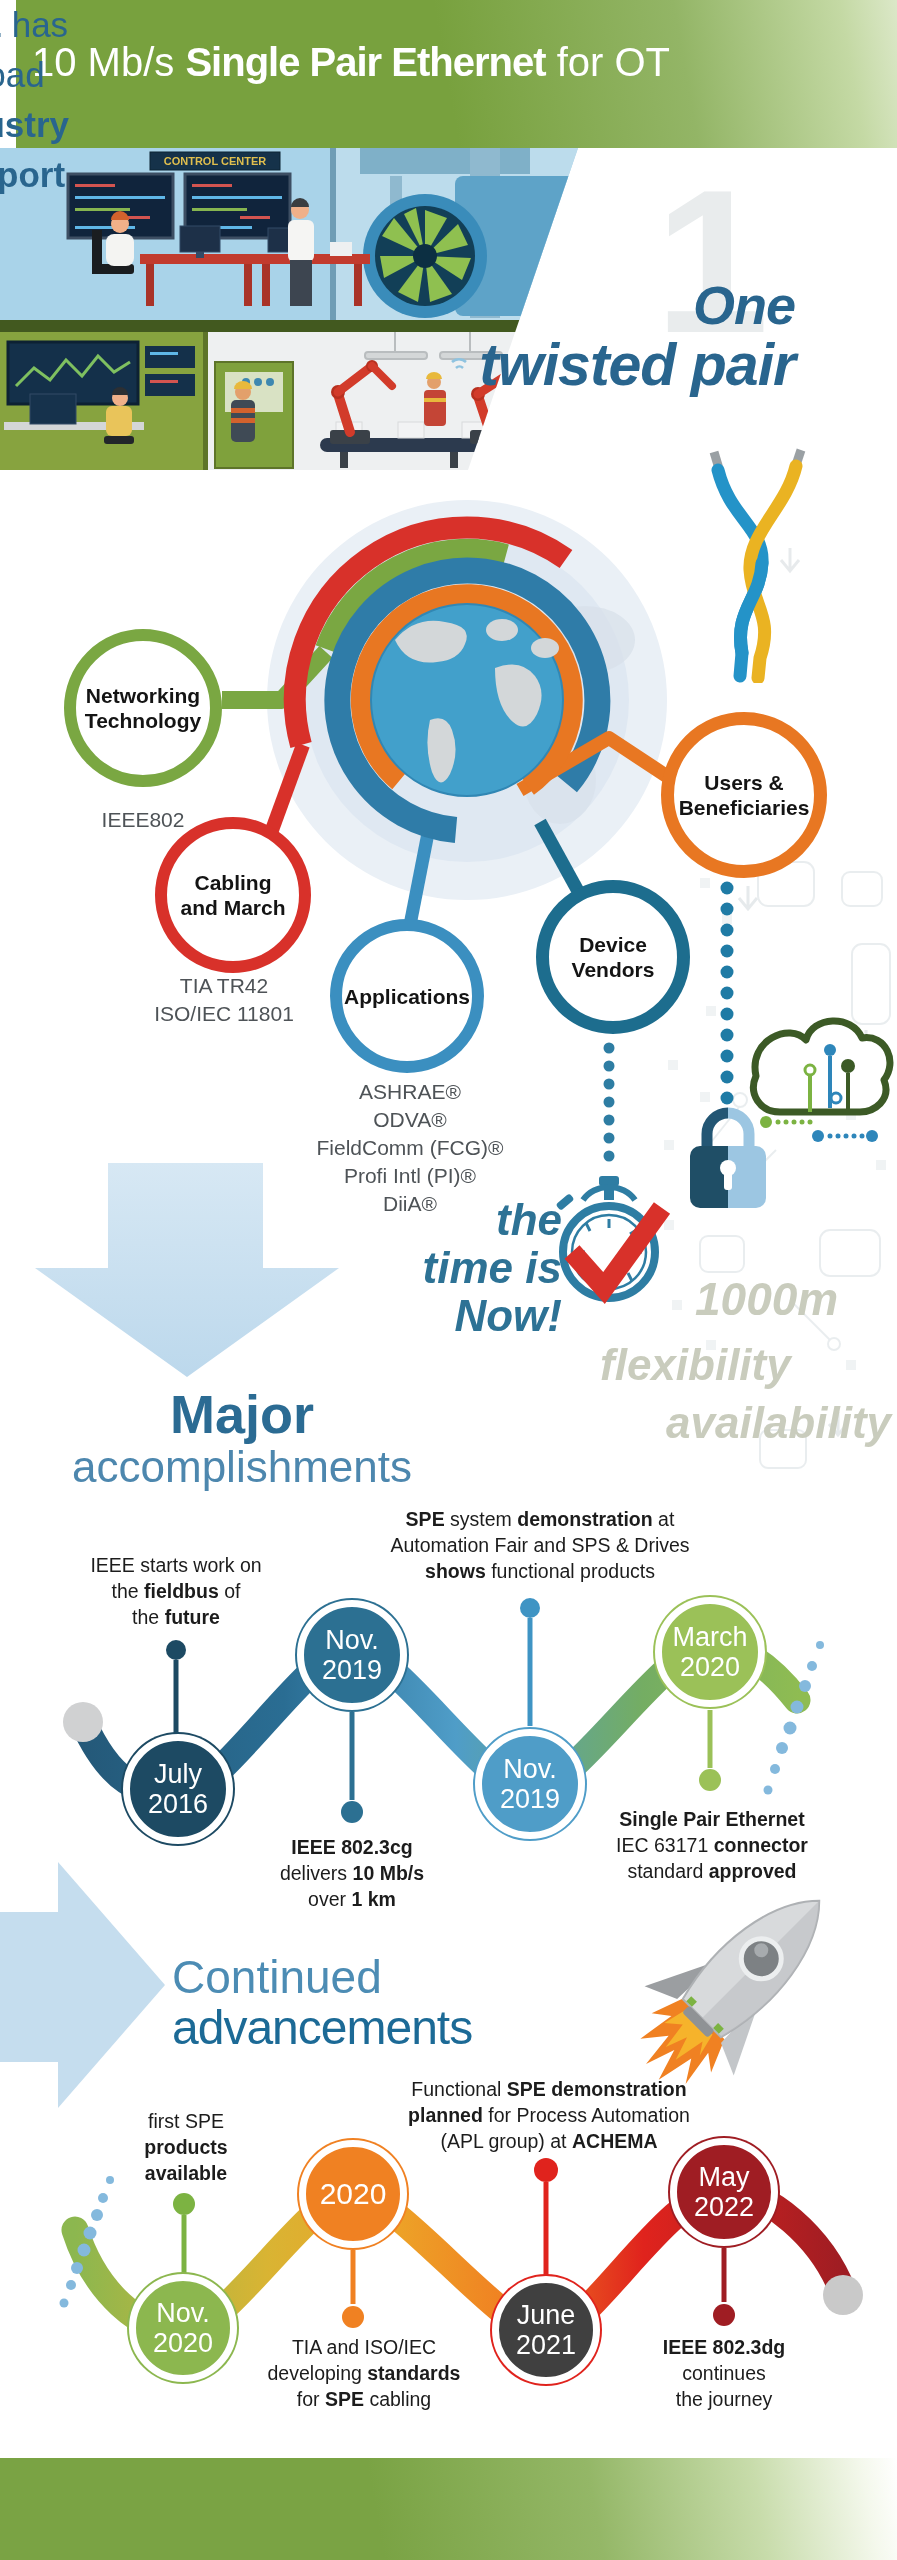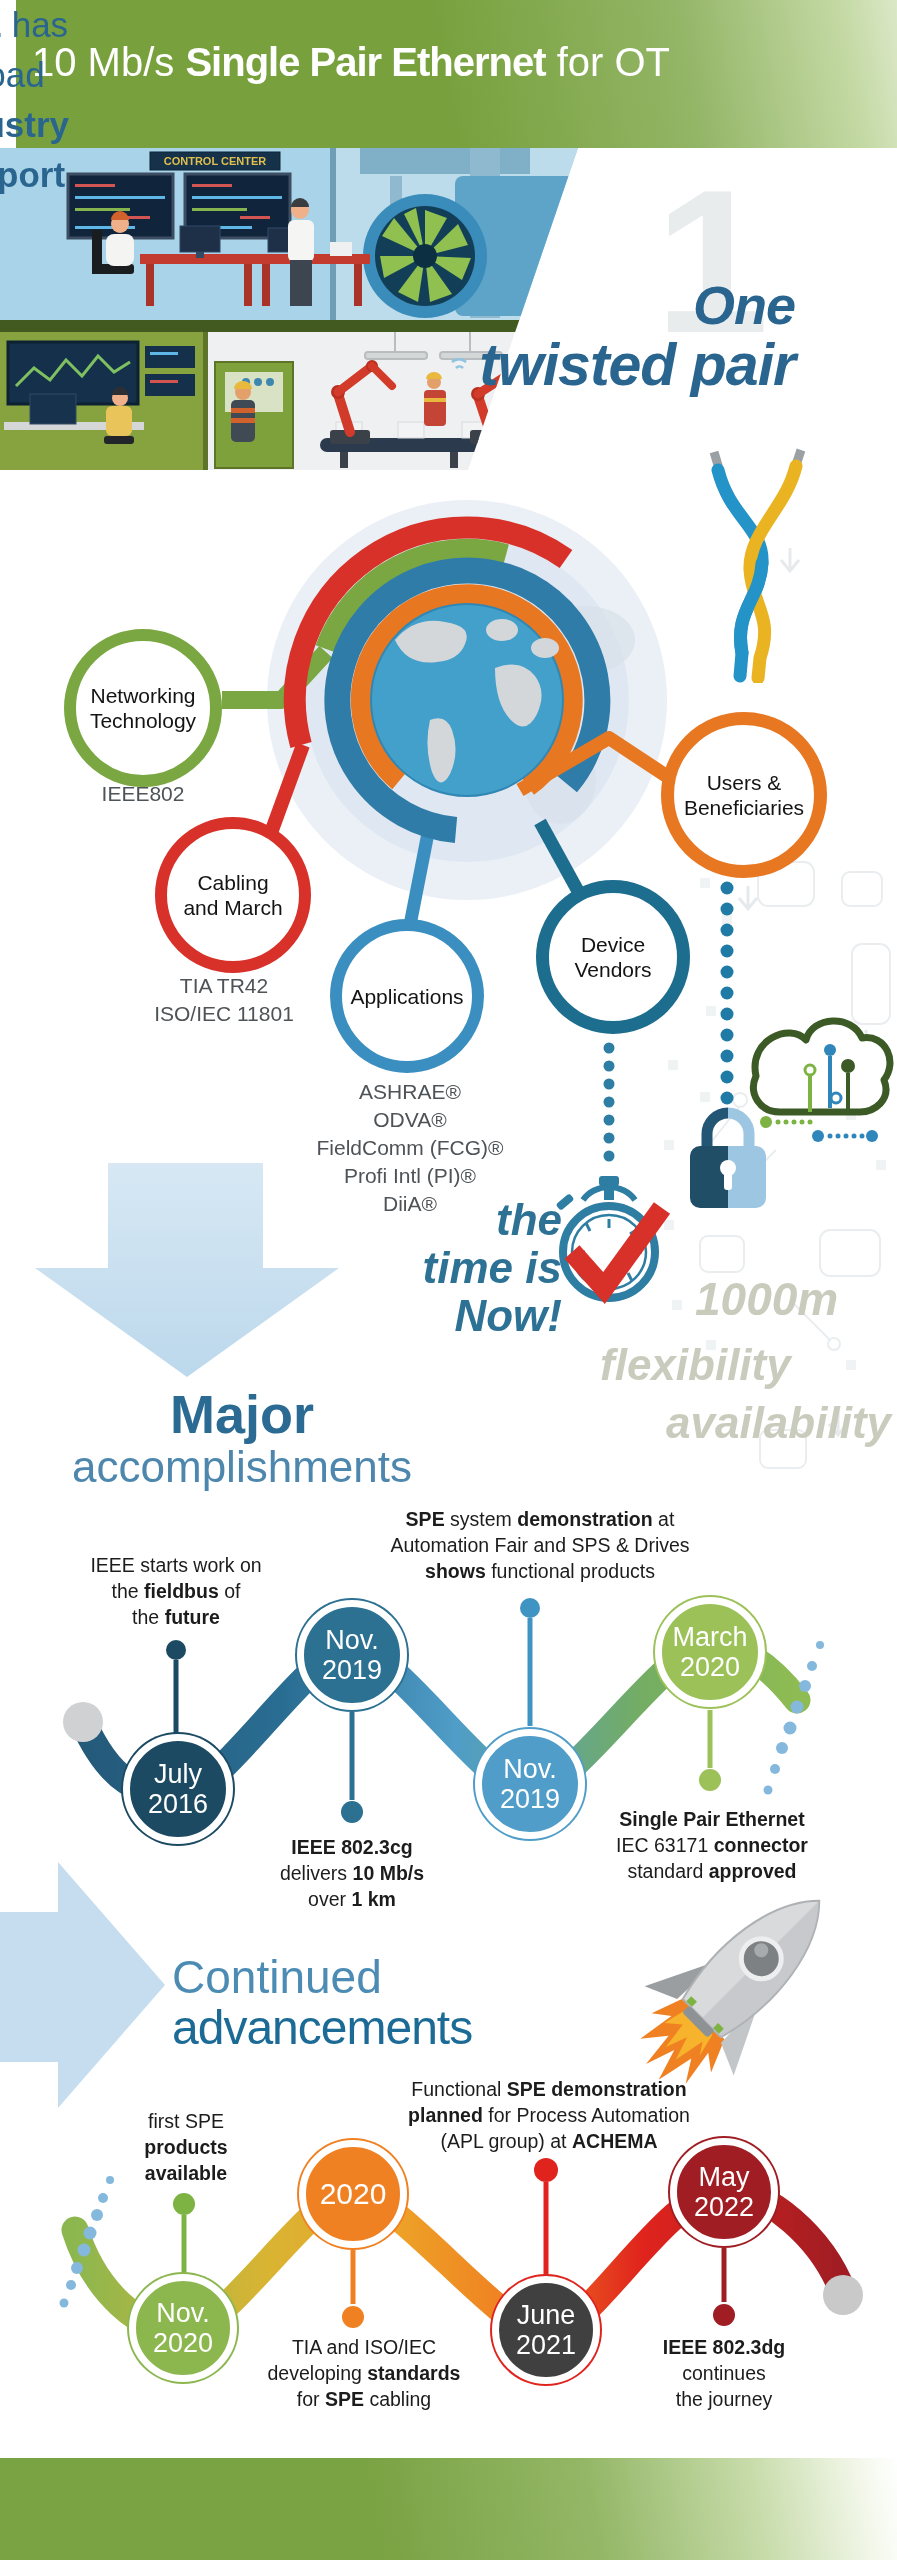--- a/index.html
+++ b/index.html
@@ -17,21 +17,21 @@
   
   .bignum{left:655px;top:158px;font-size:205px;font-weight:bold;color:#e9eced;line-height:1;z-index:0;}
   #hero-head{right:102px;top:236px;text-align:right;color:#29658e;font-style:italic;font-weight:bold;z-index:1;margin-top:40px;}
   #hero-head .l1{font-size:54px;line-height:58px;letter-spacing:-1px;}
   #hero-head .l2{font-size:59px;line-height:62px;letter-spacing:-1px;}
   
   #support{left:627px;top:460px;transform:translateX(-50%);text-align:center;
            color:#29658e;font-size:35px;line-height:50px;white-space:nowrap;z-index:2;}
   
   .hub{position:absolute;border-radius:50%;background:#fff;display:flex;flex-direction:column;
-       align-items:center;justify-content:center;text-align:center;font-weight:normal;color:#141414;
+       align-items:center;justify-content:center;text-align:center;font-weight:bold;color:#141414;
        transform:translate(-50%,-50%);font-size:21px;line-height:25px;z-index:3;}
   .hubsub{position:absolute;transform:translateX(-50%);text-align:center;color:#4e5357;
           font-size:21px;line-height:28px;white-space:nowrap;z-index:3;}
   
   #timenow{left:412px;top:1196px;width:150px;text-align:right;color:#2d7295;
            font-style:italic;font-weight:bold;font-size:44px;line-height:48px;z-index:3;}
   .wm{position:absolute;font-style:italic;font-weight:bold;color:#c9ccbd;white-space:nowrap;z-index:1;}
   
   .sec{position:absolute;text-align:center;transform:translateX(-50%);white-space:nowrap;z-index:3;}
   .sec .big{display:block;font-weight:bold;color:#2b6b93;font-size:54px;line-height:56px;}
@@ -458,21 +458,21 @@
     <line x1="101" y1="2" x2="95" y2="20" stroke="#9aa0a4" stroke-width="9"></line>
     <path d="M18,22 C30,70 64,80 62,115 C60,152 34,162 42,205 L40,228" fill="none" stroke="#2493c8" stroke-width="13" stroke-linecap="round"></path>
     <path d="M96,18 C86,60 48,85 50,122 C52,158 74,168 60,210 L58,230" fill="none" stroke="#eab322" stroke-width="13" stroke-linecap="round"></path>
     <path d="M62,115 C60,152 34,162 42,205" fill="none" stroke="#2493c8" stroke-width="13" stroke-linecap="round"></path>
   </svg>
 
   <div class="hub" style="left:143px;top:708px;width:134px;height:134px;border:12px solid #7aa742">
     <span>Networking</span>
     <span>Technology</span>
   </div>
-  <div class="hubsub" style="left:143px;top:786px;padding-top:82px"><span style="position:relative;top:-88px">IEEE802</span></div>
+  <div class="hubsub" style="left:143px;top:786px;padding-top:108px"><span style="position:relative;top:-88px">IEEE802</span></div>
   <div class="hub" style="left:233px;top:895px;width:132px;height:132px;border:12px solid #d8312a">
     <span>Cabling</span>
     <span>and March</span>
   </div>
   <div class="hubsub" style="left:224px;top:972px">
     <div>TIA TR42</div>
     <div>ISO/IEC 11801</div>
   </div>
   <div class="hub" style="left:407px;top:996px;width:130px;height:130px;border:12px solid #3b8fc0">
     <span>Applications</span>

